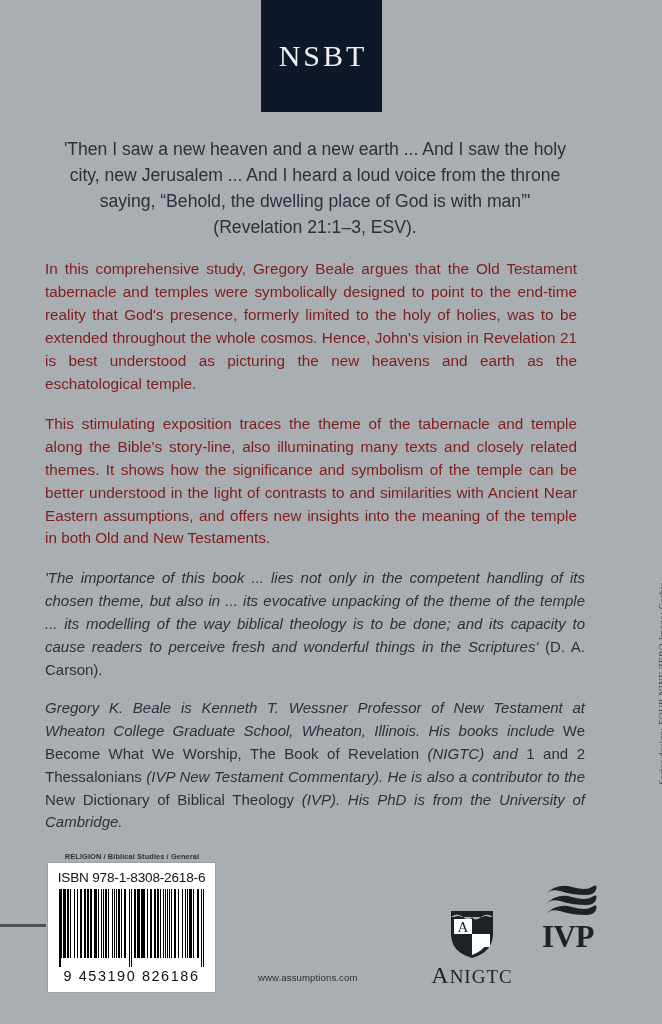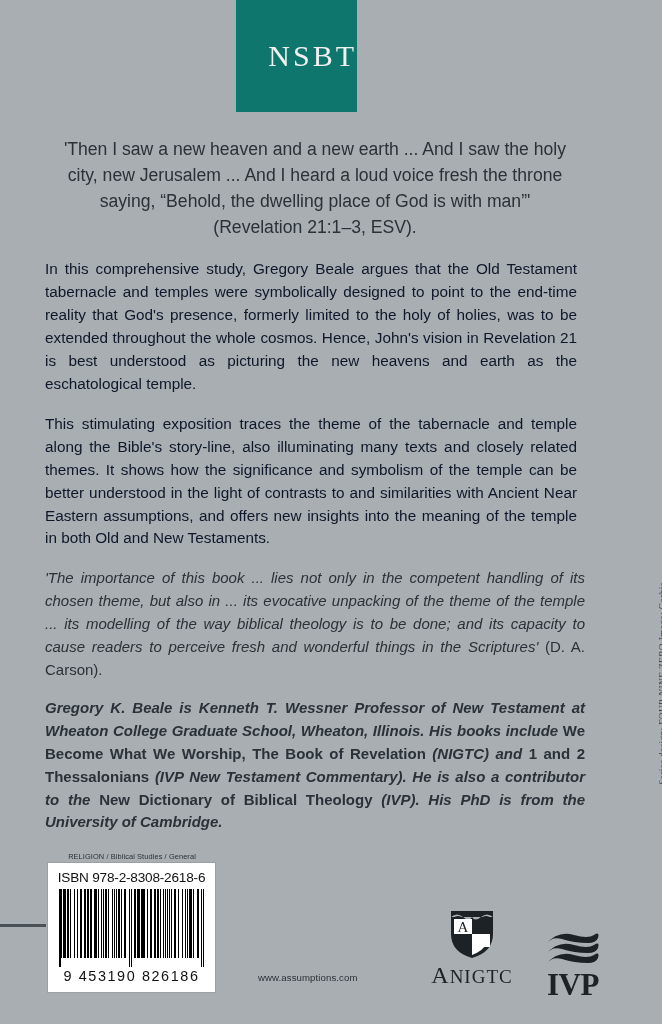--- a/index.html
+++ b/index.html
@@ -25,28 +25,28 @@
     left: 0;
     top: 924px;
     width: 46px;
     height: 3px;
     background: #4b5257;
   }
 
   
   .nsbt-box {
     position: absolute;
-    left: 236px;
+    left: 261px;
     top: 0;
     width: 121px;
     height: 112px;
-    background: #0f766e;
+    background: #0f172a;
     display: flex;
     align-items: center;
-    justify-content: flex-end;
+    justify-content: center;
   }
   .nsbt-text {
     font-family: "Liberation Serif", serif;
     color: #f2f0ee;
     font-size: 30px;
     letter-spacing: 3px;
     padding-left: 3px;
     line-height: 1;
   }
 
@@ -64,21 +64,21 @@
     line-height: 1.48;
     color: #2b3138;
     margin: 0 0 18px 0;
     padding: 0 8px;
   }
 
   .body-para {
     text-align: justify;
     font-size: 15.3px;
     line-height: 1.50;
-    color: #0f172a;
+    color: #7f1d1d;
     margin: 0 8px 17px 0;
   }
 
   .endorsement {
     text-align: justify;
     font-size: 15.0px;
     line-height: 1.52;
     color: #2b3138;
     font-style: italic;
     margin: 7px 0 16px 0;
@@ -87,21 +87,20 @@
     font-style: normal;
   }
 
   .bio {
     text-align: justify;
     font-size: 15.0px;
     line-height: 1.52;
     color: #2b3138;
     font-style: italic;
     margin: 6px 0 0 0;
-    font-weight: bold;
   }
   .bio .roman {
     font-style: normal;
   }
 
   
   .credit {
     position: absolute;
     right: 4px;
     top: 380px;
@@ -115,21 +114,21 @@
   }
 
   
   .category {
     position: absolute;
     left: 47px;
     top: 852px;
     width: 170px;
     text-align: center;
     font-size: 7.4px;
-    font-weight: normal;
+    font-weight: bold;
     color: #2b3138;
     letter-spacing: 0.1px;
   }
 
   
   .barcode-box {
     position: absolute;
     left: 47px;
     top: 862px;
     width: 169px;
@@ -196,23 +195,22 @@
     font-size: 19px;
     color: #1d2226;
     letter-spacing: 1px;
     margin-top: 2px;
   }
   .apollos-logo .wordmark .cap { font-size: 24px; }
 
   .ivp-logo {
     position: absolute;
     left: 542px;
-    top: 932px;
+    top: 884px;
     width: 62px;
-    text-align: center;
   }
   .ivp-logo .ivp-word {
     font-family: "Liberation Serif", serif;
     font-weight: bold;
     font-size: 31px;
     color: #1d2226;
     line-height: 0.95;
     letter-spacing: -0.5px;
     margin-top: -2px;
   }
@@ -223,42 +221,42 @@
 <div class="cover">
 
   <div class="spine-tick"></div>
 
   <div class="nsbt-box">
     <div class="nsbt-text">NSBT</div>
   </div>
 
   <div class="column">
 
-    <p class="epigraph">'Then I saw a new heaven and a new earth ... And I saw the holy city, new Jerusalem ... And I heard a loud voice fresh the throne saying, “Behold, the dwelling place of God is with man”' (Revelation 21:1–3, ESV).</p>
+    <p class="epigraph">'Then I saw a new heaven and a new earth ... And I saw the holy city, new Jerusalem ... And I heard a loud voice from the throne saying, “Behold, the dwelling place of God is with man”' (Revelation 21:1–3, ESV).</p>
 
     <p class="body-para">In this comprehensive study, Gregory Beale argues that the Old Testament tabernacle and temples were symbolically designed to point to the end-time reality that God's presence, formerly limited to the holy of holies, was to be extended throughout the whole cosmos. Hence, John's vision in Revelation 21 is best understood as picturing the new heavens and earth as the eschatological temple.</p>
 
     <p class="body-para">This stimulating exposition traces the theme of the tabernacle and temple along the Bible's story-line, also illuminating many texts and closely related themes. It shows how the significance and symbolism of the temple can be better understood in the light of contrasts to and similarities with Ancient Near Eastern assumptions, and offers new insights into the meaning of the temple in both Old and New Testaments.</p>
 
     <p class="endorsement">
       <span>'The importance of this book ... lies not only in the competent handling of its chosen theme, but also in ... its evocative unpacking of the theme of the temple ... its modelling of the way biblical theology is to be done; and its capacity to cause readers to perceive fresh and wonderful things in the Scriptures'</span><span class="attrib"> (D. A. Carson).</span>
     </p>
 
     <p class="bio">
       <span>Gregory K. Beale is Kenneth T. Wessner Professor of New Testament at Wheaton College Graduate School, Wheaton, Illinois. His books include </span><span class="roman">We Become What We Worship, The Book of Revelation </span><span>(NIGTC) and </span><span class="roman">1 and 2 Thessalonians </span><span>(IVP New Testament Commentary). He is also a contributor to the </span><span class="roman">New Dictionary of Biblical Theology </span><span>(IVP). His PhD is from the University of Cambridge.</span>
     </p>
 
   </div>
 
   <div class="credit">Series design: FOUR NINE ZERO   Image: Corbis</div>
 
   <div class="category">RELIGION / Biblical Studies / General</div>
 
   <div class="barcode-box">
-    <div class="isbn-text">ISBN 978-2-8308-2618-6</div>
+    <div class="isbn-text">ISBN 978-1-8308-2618-6</div>
     <div class="bars" id="bars">
         <span style="width: 0.584795%;"></span>
         <span style="width: 0.584795%; background: transparent;"></span>
         <span style="width: 0.584795%;"></span>
         <span class="sh" style="width: 0.584795%;"></span>
         <span style="width: 0.584795%; background: transparent;"></span>
         <span class="sh" style="width: 0.584795%;"></span>
         <span style="width: 0.584795%; background: transparent;"></span>
         <span class="sh" style="width: 1.16959%;"></span>
         <span style="width: 0.584795%; background: transparent;"></span>

